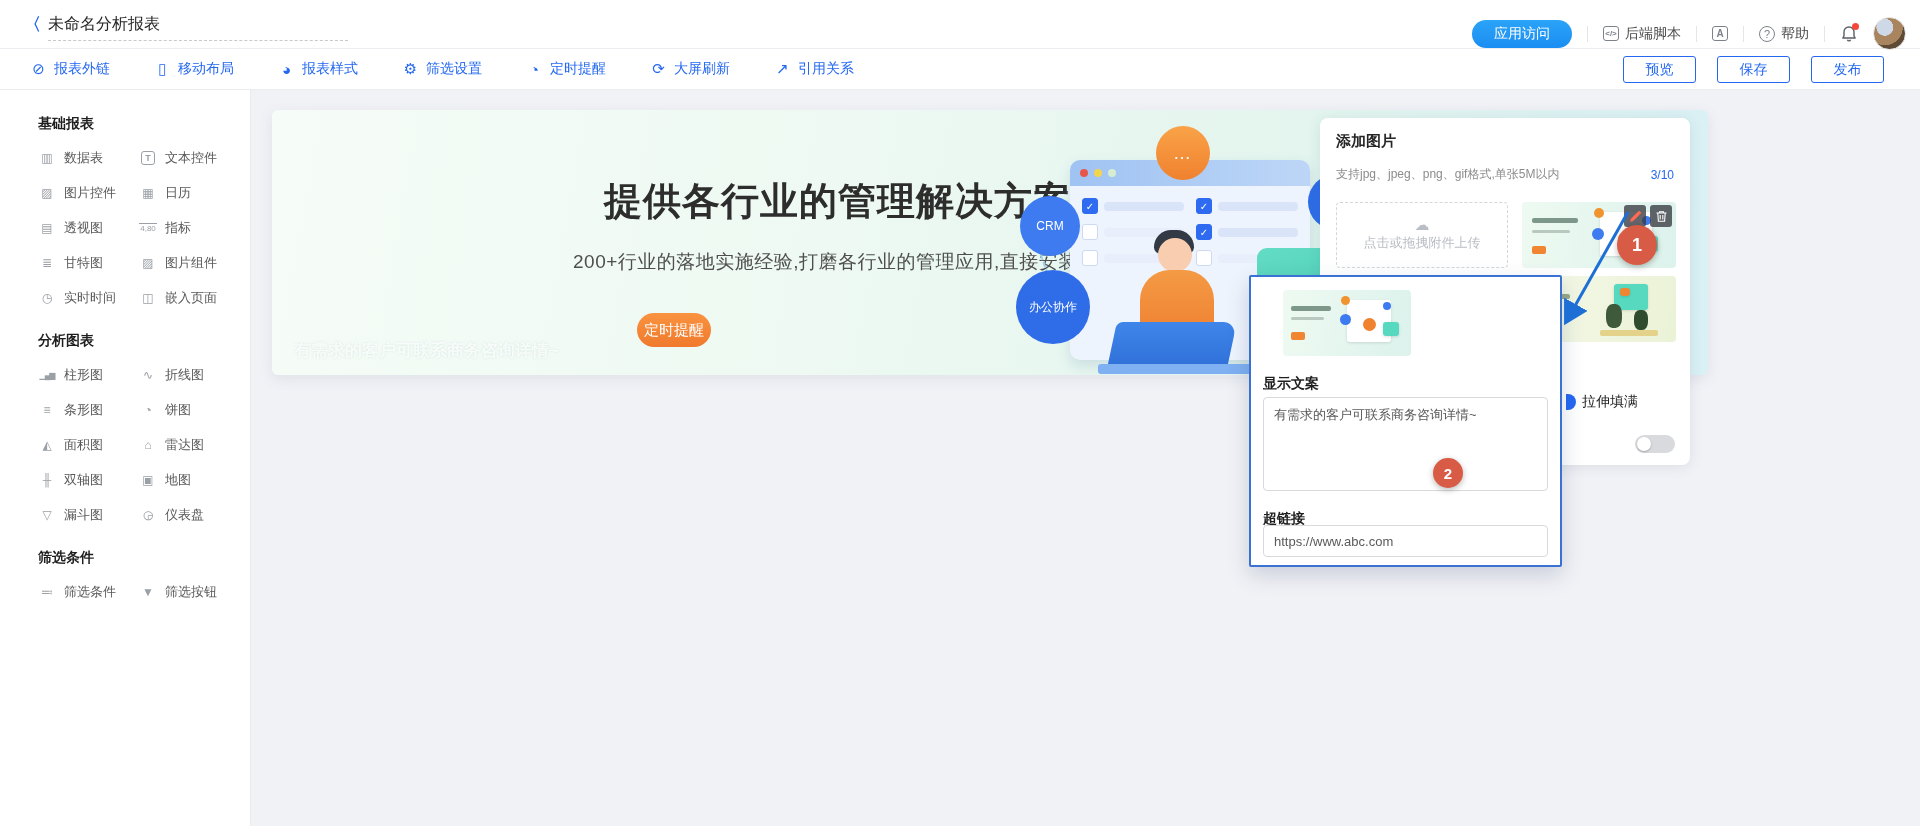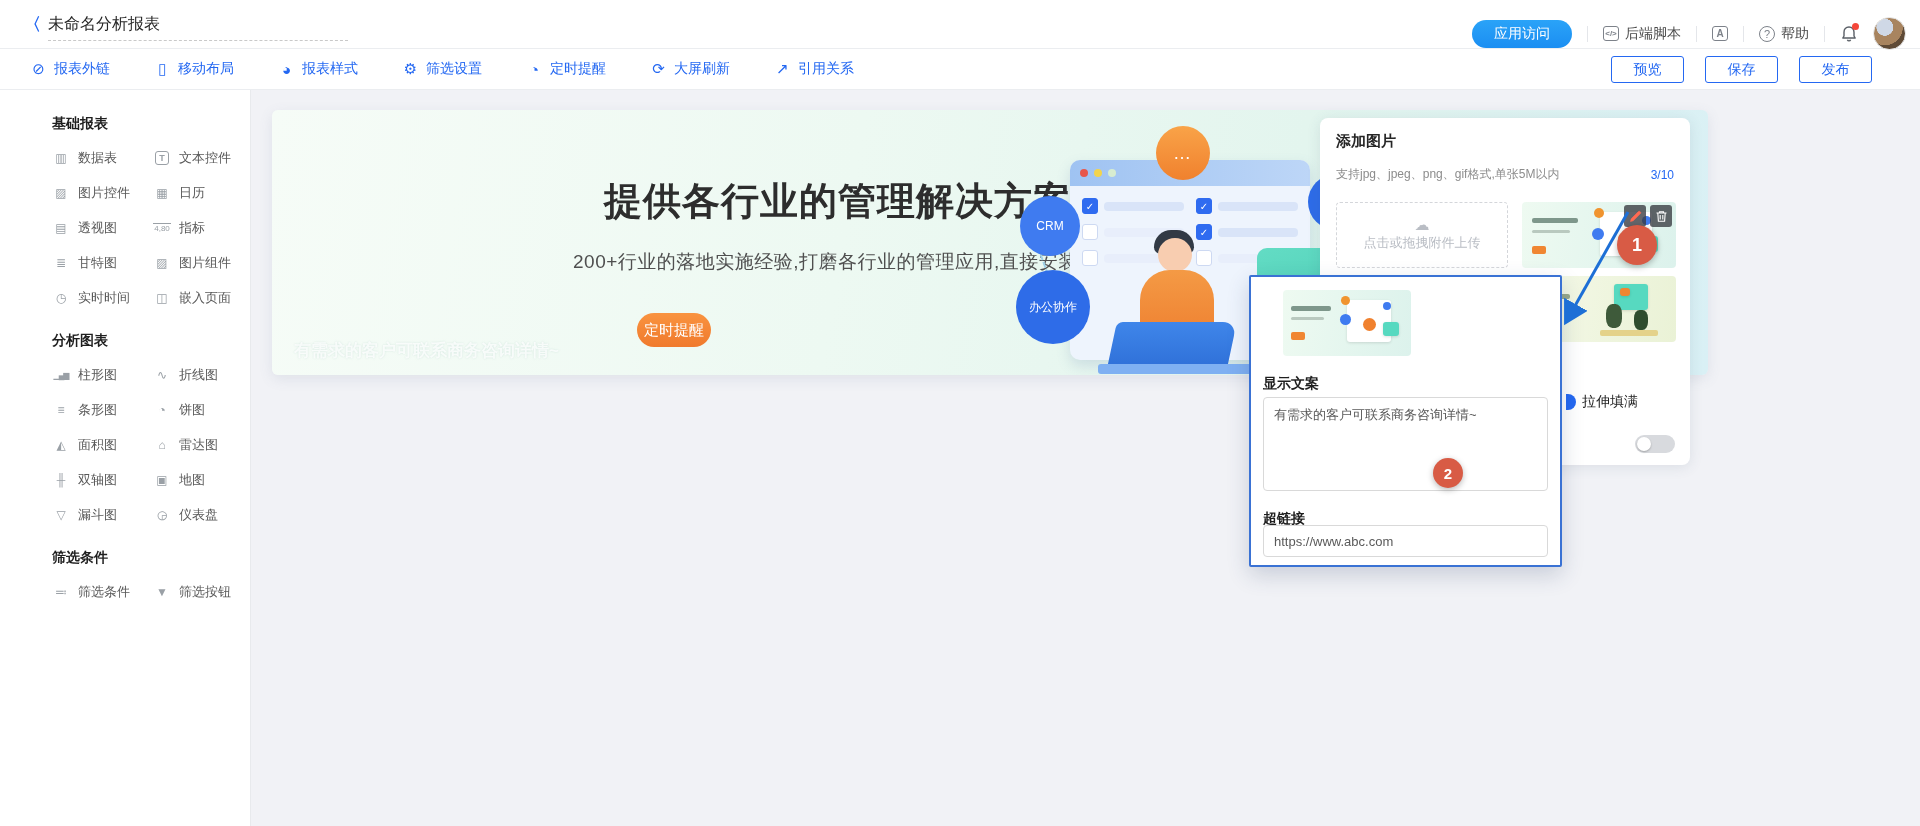--- a/index.html
+++ b/index.html
@@ -17,26 +17,26 @@
   .rnd { display:inline-flex; align-items:center; justify-content:center; width:16px; height:16px; border:1.3px solid #7d828a; border-radius:50%; font-size:11px; color:#7d828a; }
   .bell { position:relative; width:18px; height:18px; }
   .bell-dot { position:absolute; right:-1px; top:-2px; width:7px; height:7px; background:#f5473a; border-radius:50%; }
   .avatar { width:33px; height:33px; border-radius:50%; background:radial-gradient(circle at 35% 30%,#cfd8e6 0 28%,#a8845f 29% 60%,#5f4a36 61% 100%); border:1px solid #e2e2e2; cursor:pointer; }
 
   
   .toolbar { position:absolute; left:0; top:49px; width:1920px; height:41px; background:#fff; border-bottom:1px solid #ebedf0; display:flex; align-items:center; z-index:55; }
   .tools { display:flex; align-items:center; gap:44px; padding-left:30px; }
   .tool { display:flex; align-items:center; gap:7px; color:#2468f2; font-size:14px; cursor:pointer; }
   .tool .ti { font-size:15px; width:17px; text-align:center; }
-  .toolbar-btns { position:absolute; right:48px; top:7px; display:flex; gap:21px;justify-content:space-between; }
+  .toolbar-btns { position:absolute; right:36px; top:7px; display:flex; gap:21px;justify-content:space-between; }
   .obtn { width:73px; height:27px; background:#fff; border:1px solid #2468f2; border-radius:3px; color:#2468f2; font-size:14px; display:flex; align-items:center; justify-content:center; cursor:pointer; }
 
   
   .sidebar { position:absolute; left:0; top:90px; width:251px; height:736px; background:#fff; border-right:1px solid #e8eaed; z-index:50; }
-  .ssec { padding-left:52px; }
+  .ssec { padding-left:38px; }
   .ssec h3 { font-size:14px; color:#1f1f1f; font-weight:bold; margin:25px 0 16px 0; }
   .sgrid { display:grid; grid-template-columns:101px 101px; row-gap:17px; }
   .srow { display:flex; align-items:center; gap:8px; font-size:13px; color:#595959; cursor:pointer; }
   .si { width:18px; text-align:center; color:#9aa0a6; font-size:12px; flex:none; }
   .si.sm { font-size:8px; letter-spacing:-1px; }
   .si.num { font-size:8px; letter-spacing:0; border-top:1.2px solid #9aa0a6; line-height:10px; }
   .si.bxd { display:inline-flex; align-items:center; justify-content:center; width:14px; height:14px; border:1.2px solid #9aa0a6; border-radius:3px; font-size:9px; font-weight:bold; margin:0 2px; }
 
   
   .main { position:absolute; left:251px; top:90px; width:1669px; height:736px; background:#f1f2f6; overflow:hidden; }

